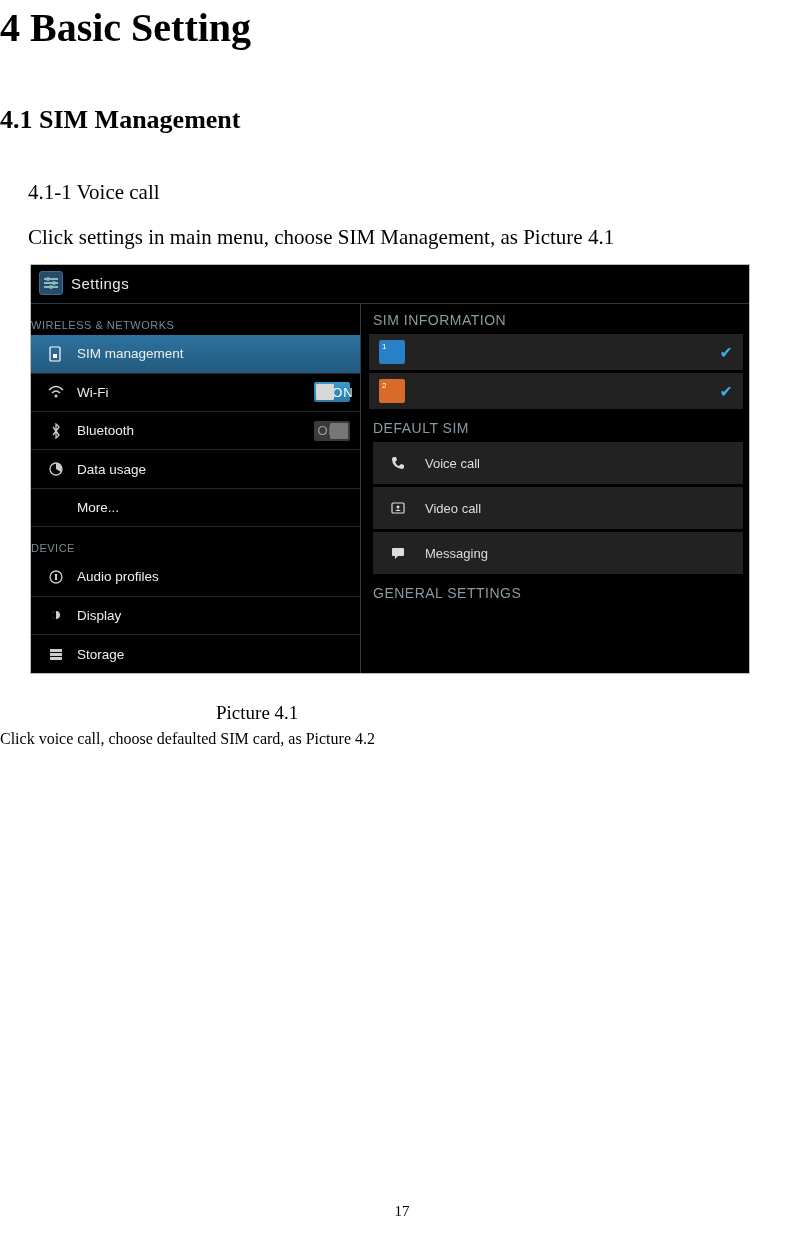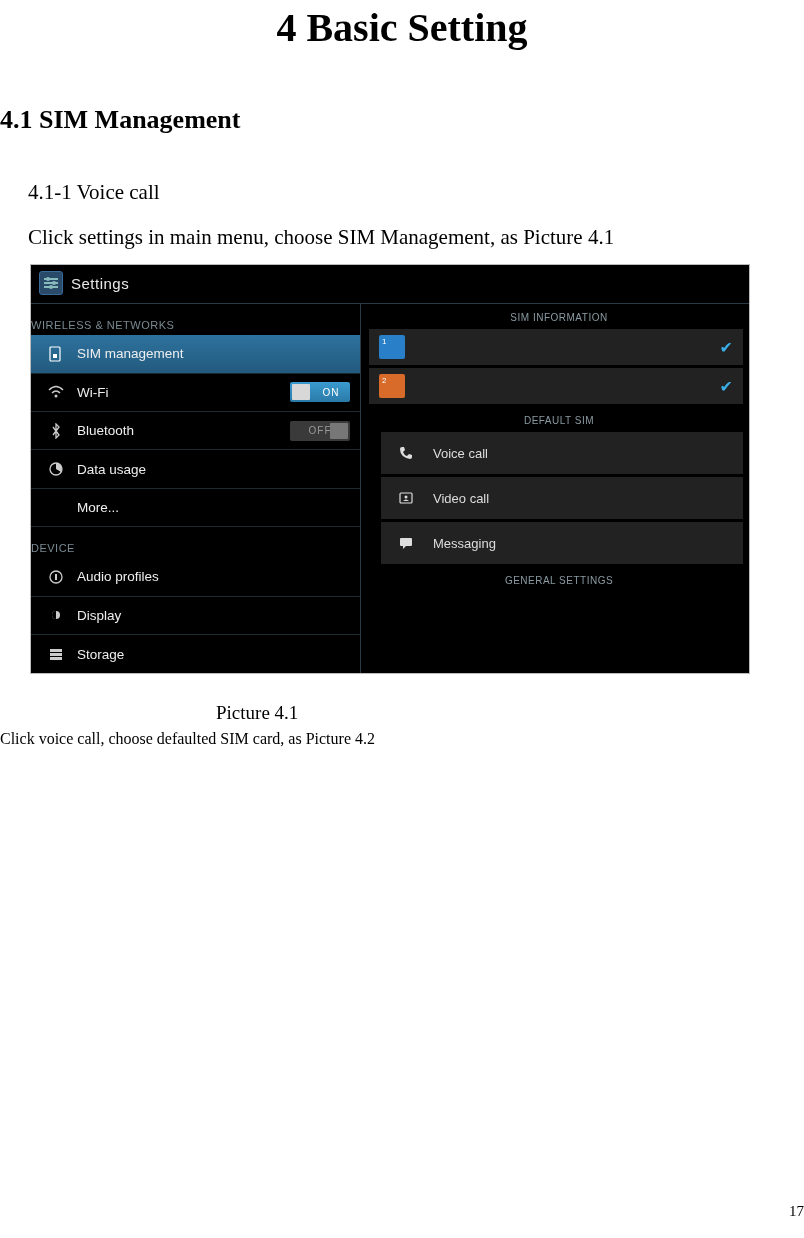--- a/index.html
+++ b/index.html
@@ -5,21 +5,21 @@
   * { box-sizing: border-box; margin: 0; padding: 0; }
   body {
     width: 804px;
     height: 1238px;
     background: #fff;
     font-family: "Times New Roman", serif;
     color: #000;
     position: relative;
   }
   .page-title {
-    text-align: center;
+    text-align: left;
     font-size: 40px;
     font-weight: bold;
     padding-top: 4px;
     padding-bottom: 54px;
   }
   .section-heading {
     font-size: 26px;
     font-weight: bold;
     padding-bottom: 40px;
   }
@@ -35,21 +35,21 @@
     padding-top: 28px;
   }
   .body-text-2 {
     font-size: 16px;
     padding-top: 6px;
   }
   .page-number {
     position: absolute;
     bottom: 18px;
     width: 100%;
-    text-align: right;
+    text-align: center;
     font-size: 15px;
   }
 
   
   .shot-wrap {
     padding-left: 30px;
   }
   .shot {
     width: 720px;
     height: 410px;
@@ -115,23 +115,23 @@
     gap: 12px;
     position: relative;
     text-align: right;
   }
   .nav-item.selected {
     background: linear-gradient(#2d729e, #235a7e);
   }
   .icon-slot { width: 18px; display:flex; justify-content:center; }
   .toggle {
     margin-left: auto;
-    width: 60px; height: 20px;
+    width: 36px; height: 20px;
     border-radius: 2px;
-    font-size: 10px;
+    font-size: 13px;
     display: flex; align-items: center; justify-content: center;
     letter-spacing: 1px;
   }
   .toggle.on {
     background: linear-gradient(#3a9bcf, #2a7aa8);
     color: #fff;
     padding-left: 22px;
     position: relative;
   }
   .toggle.on::before { content:""; position:absolute; left:2px; top:2px; width:18px; height:16px; background:#d8d8d8; border-radius:1px;}
@@ -143,42 +143,41 @@
   .toggle.off::after { content:""; position:absolute; right:2px; top:2px; width:18px; height:16px; background:#777; border-radius:1px;}
 
   .right-col {
     flex: 1;
     background: #000;
     display: flex;
     flex-direction: column;
     padding-left: 8px;
   }
   .right-col .section-hdr {
-    font-size: 10px;
+    font-size: 14px;
     color: #8a9aa2;
     padding: 8px 4px 6px 4px;
     letter-spacing: 0.5px;
-    text-align: center;
   }
   .sim-row {
     height: 36px;
     background: #222;
     margin: 0 6px 3px 0;
     display: flex;
     align-items: center;
     padding: 0 10px;
   }
   .sim-chip { width: 26px; height: 24px; border-radius: 2px; position: relative; font-size: 8px; color: #fff; padding: 2px 3px; }
   .sim-chip.blue { background: #2a80c8; }
   .sim-chip.orange { background: #d86a2a; }
   .check { margin-left: auto; color: #3aaee8; font-size: 16px; }
   .def-row {
     height: 42px;
     background: #222;
-    margin: 0 6px 3px 12px;
+    margin: 0 6px 3px 4px;
     display: flex;
     align-items: center;
     padding: 0 10px 0 16px;
     gap: 18px;
     font-size: 13px;
     color: #ddd;
   }
   .def-icon { width: 18px; display:flex; justify-content:center; }
 
   

